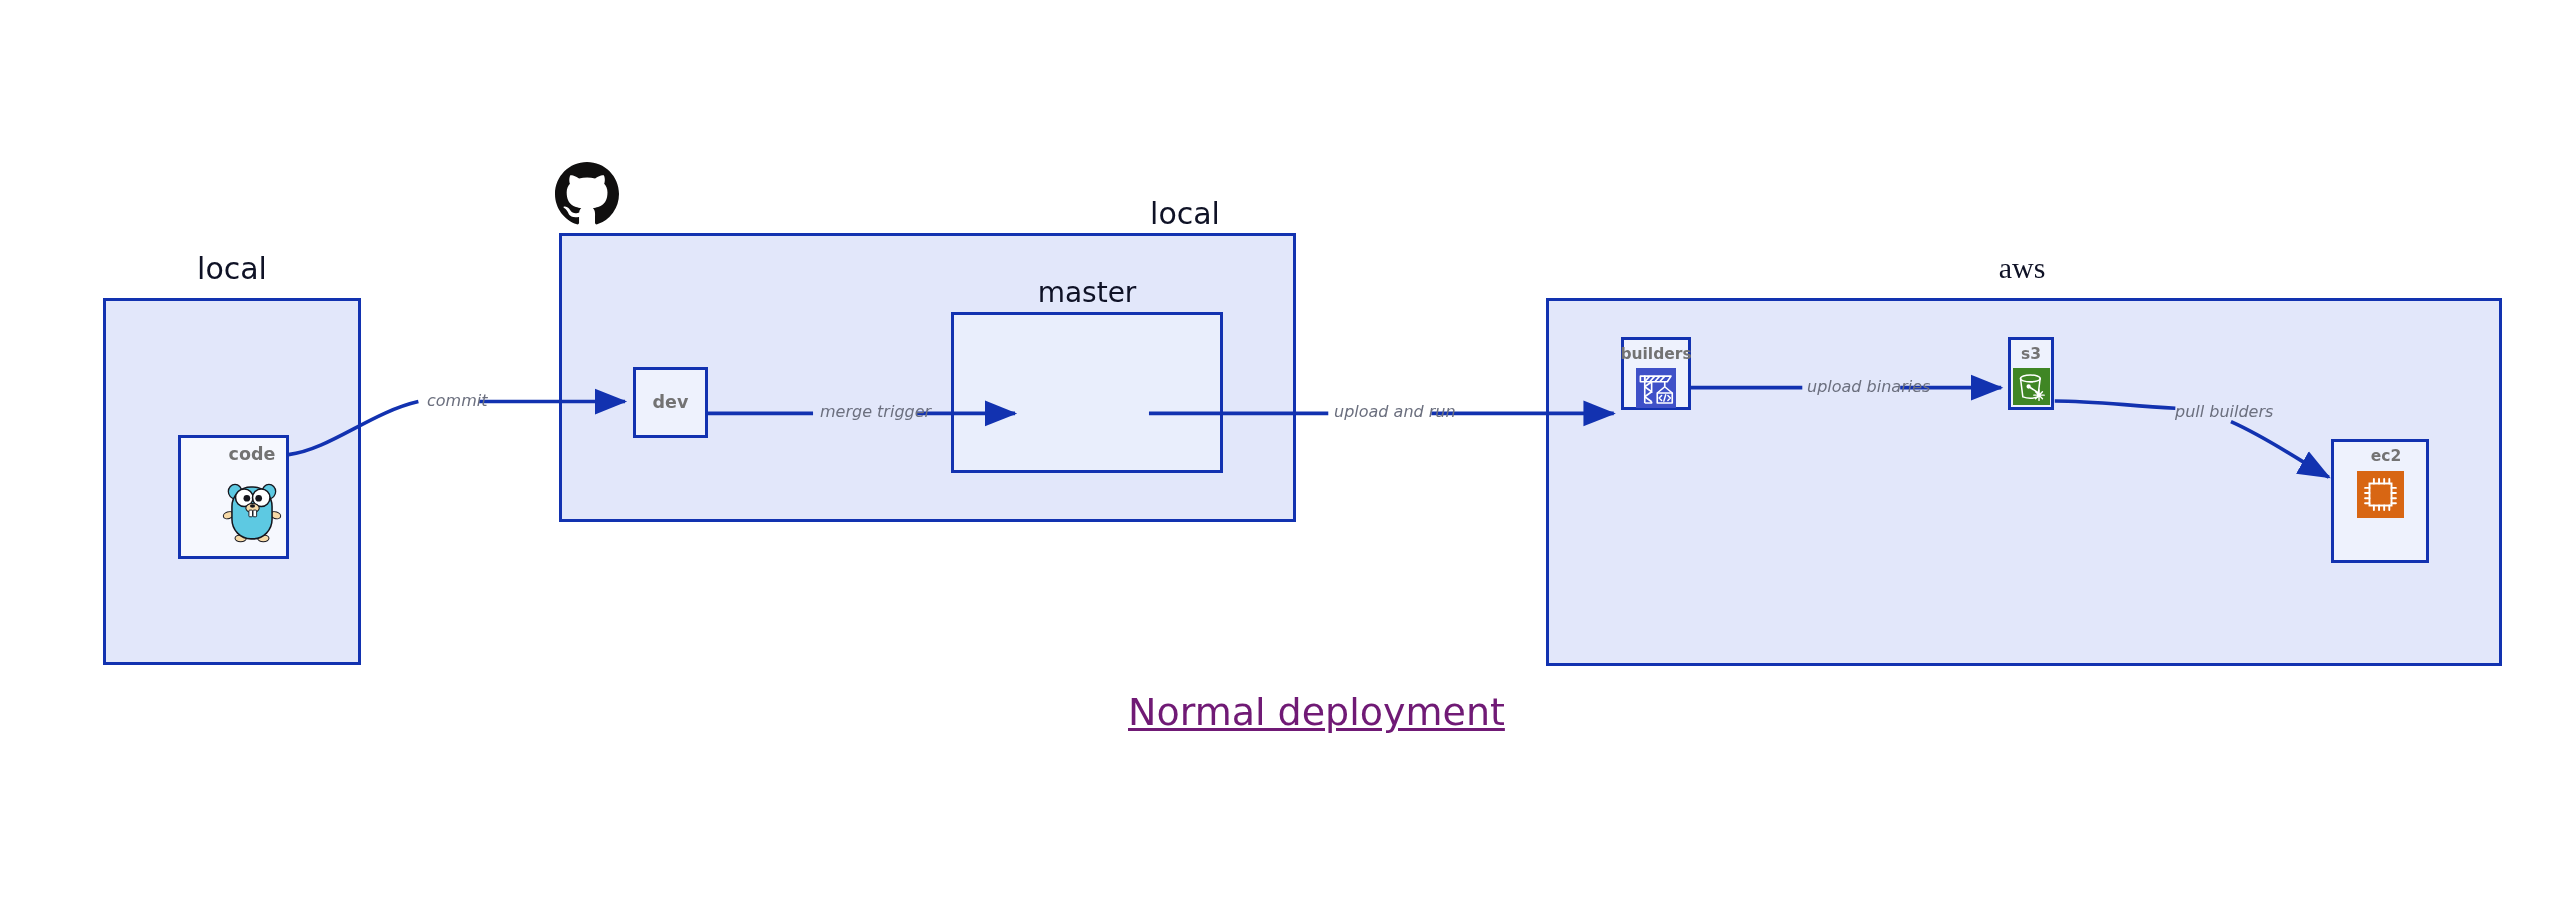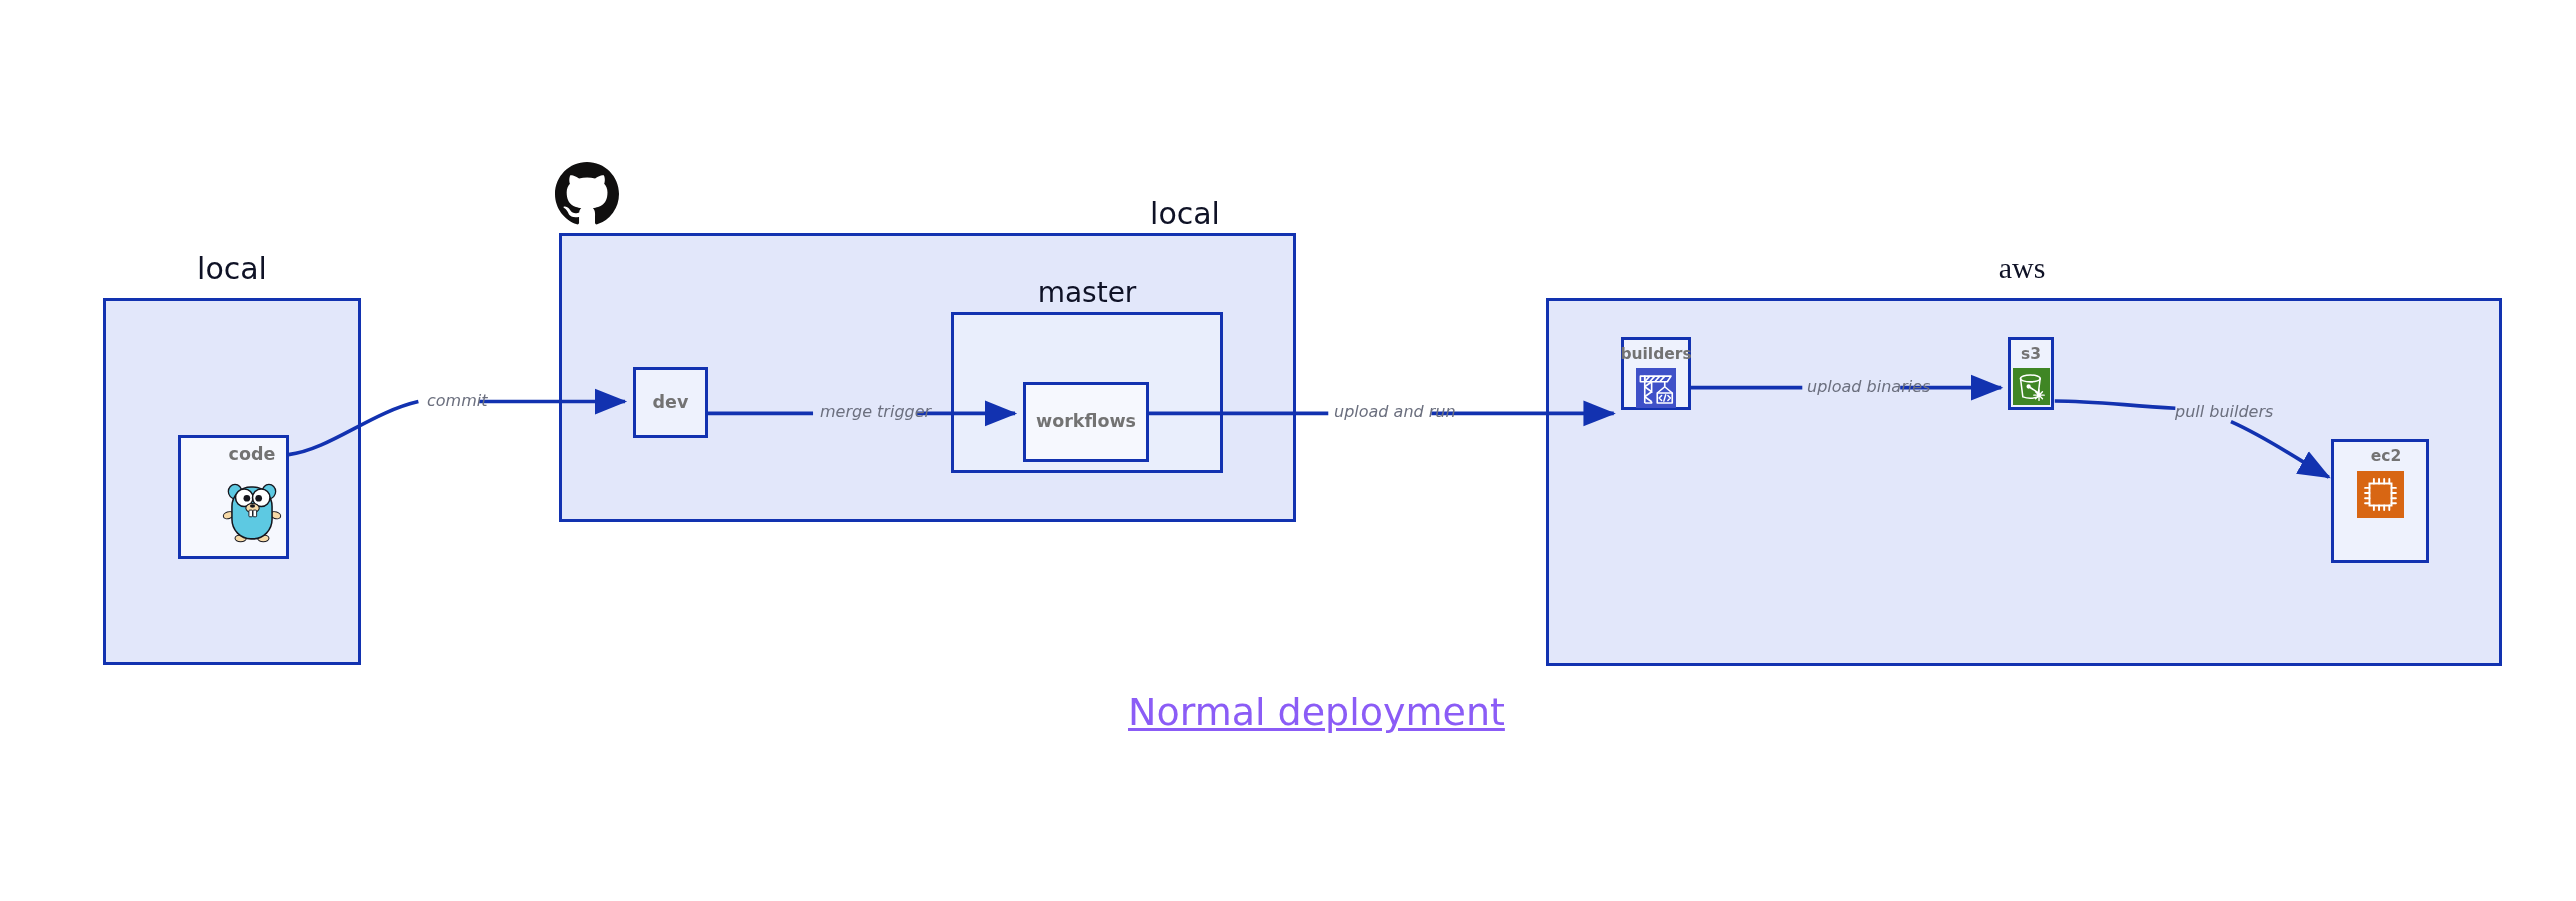--- a/index.html
+++ b/index.html
@@ -75,21 +75,21 @@
     font-style: italic;
     font-family: "DejaVu Sans", "Liberation Sans", sans-serif;
     white-space: nowrap;
     background: transparent;
     line-height: 1;
   }
 
   
   .diagram-title {
     position: absolute;
-    color: #8b5cf6;
+    color: #701a75;
     font-family: "DejaVu Sans", "Liberation Sans", sans-serif;
     font-weight: 400;
     text-decoration: underline;
     text-underline-offset: 3.1px;
     white-space: nowrap;
   }
 
   
   svg.edges {
     position: absolute;
@@ -158,23 +158,20 @@
         <rect x="54" y="76" width="7" height="13" rx="1.6" fill="#ffffff" stroke="#16161d" stroke-width="1.8"></rect>
         <rect x="62" y="76" width="7" height="13" rx="1.6" fill="#ffffff" stroke="#16161d" stroke-width="1.8"></rect>
       </svg>
     </span>
   </div>
 
   <div class="node" style="left:633px; top:367px; width:75px; height:71px; justify-content:center;">
     <span class="node-label" style="font-size:17.5px;">dev</span>
   </div>
 
-  <div class="node light" style="left:1023px; top:382px; width:126px; height:80px; justify-content:center;">
-    <span class="node-label" style="font-size:17.5px;">workflows</span>
-  </div>
 
   <div class="node" style="left:1621px; top:337px; width:70px; height:73px; padding-top:7.2px;">
     <span class="node-label" style="font-size:15.5px;">builders</span>
     <span class="node-icon" style="margin-top:5.2px;">
       <svg width="40" height="40" viewBox="0 0 64 64" aria-hidden="true">
         <rect x="0" y="0" width="64" height="64" fill="#3f51c8"></rect>
         <g fill="none" stroke="#ffffff" stroke-width="2.6" stroke-linejoin="round">
 
           <rect x="7" y="13" width="7" height="9"></rect>
 

